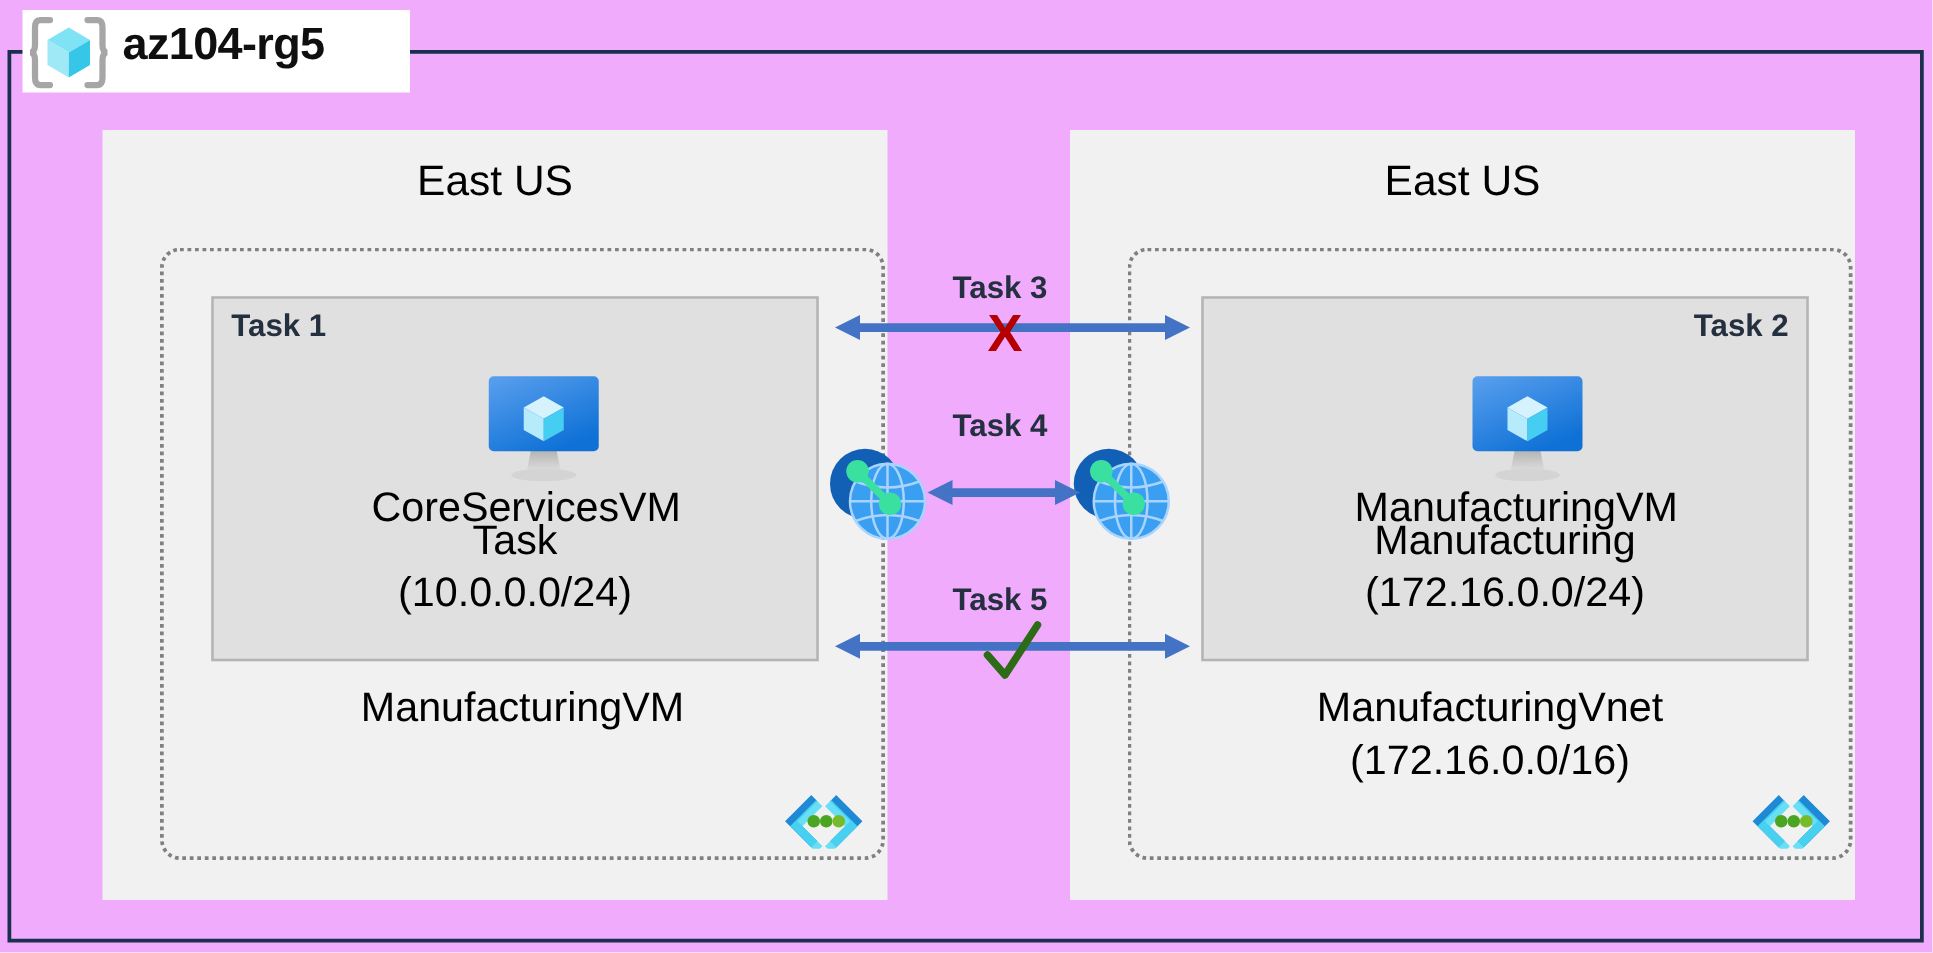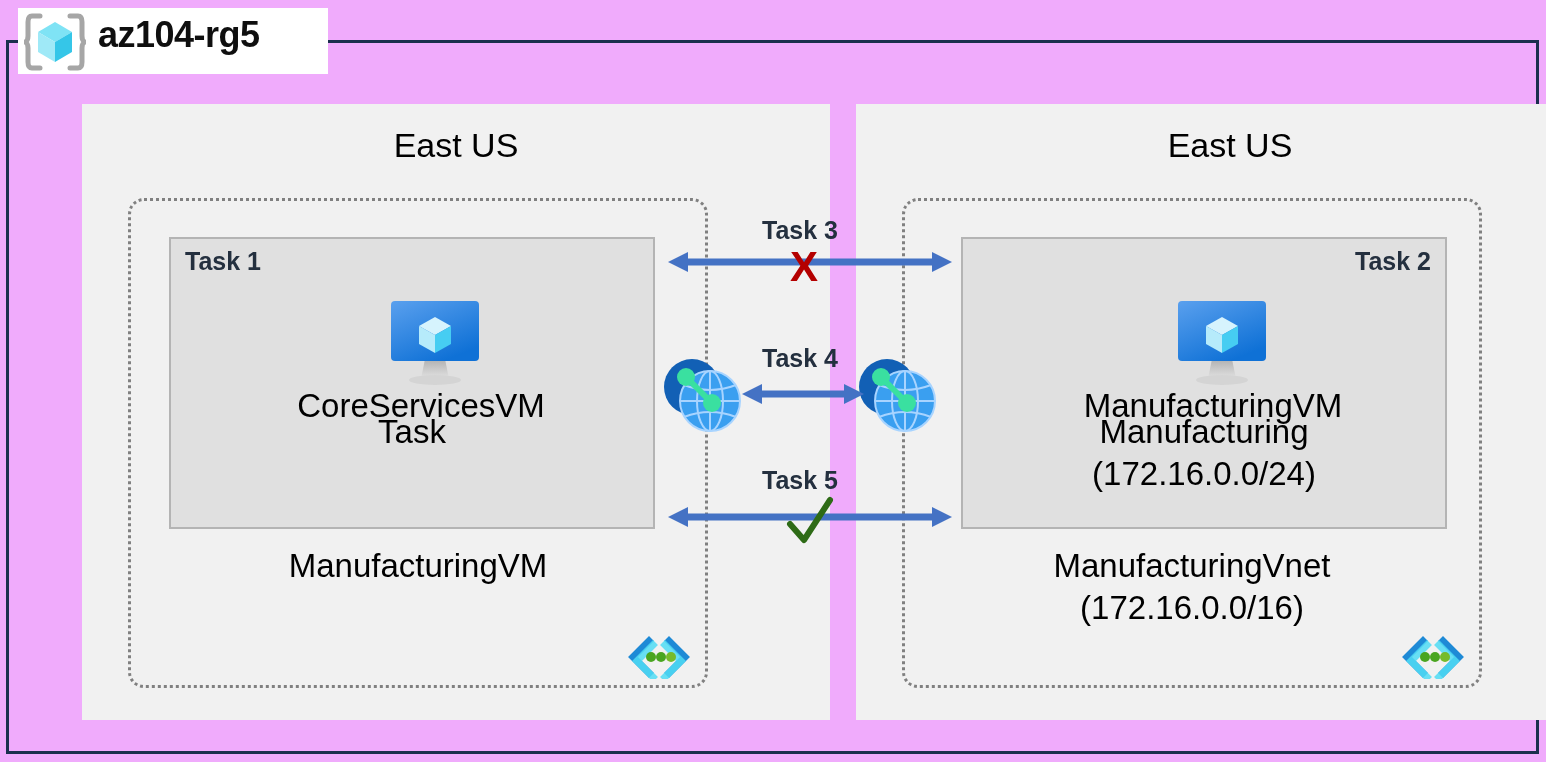--- a/index.html
+++ b/index.html
@@ -52,21 +52,21 @@
     font-weight: bold;
     color: #0f0f0f;
     letter-spacing: -0.5px;
     white-space: nowrap;
   }
 
   
   .region {
     position: absolute;
     top: 104px;
-    width: 748px;
+    width: 628px;
     height: 616px;
     background: #f1f1f1;
   }
   #region-left  { left: 82px; }
   #region-right { left: 856px; }
   .region-label {
     position: absolute;
     top: 22px;
     left: 0;
     width: 100%;
@@ -233,20 +233,21 @@
               <polygon points="48,22 64,31 48,40 32,31" fill="#d6f3fd"></polygon>
               <polygon points="32,31 48,40 48,58 32,49" fill="#b6ebfb"></polygon>
               <polygon points="64,31 64,49 48,58 48,40" fill="#46cdf2"></polygon>
             </svg>
           </div>
           <div class="vm-name">CoreServicesVM</div>
         </div>
 
         <div class="subnet-name">
           <div>Task</div>
+          <div>(10.0.0.0/24)</div>
         </div>
       </div>
 
       <div class="vnet-name">
         <div>ManufacturingVM</div>
       </div>
 
       <div class="vnet-corner-icon">
         <svg viewBox="0 0 64 44" width="64" height="44">
           <path d="M22 6 L6 22 L22 38" fill="none" stroke="#1e8ad6" stroke-width="7" stroke-linecap="square"></path>
@@ -355,21 +356,21 @@
         <line x1="20" y1="46" x2="80" y2="46"></line>
         <path d="M24 30 Q50 40 76 30"></path>
         <path d="M24 62 Q50 52 76 62"></path>
         <line x1="50" y1="16" x2="50" y2="76"></line>
       </g>
       <line x1="26" y1="22" x2="52" y2="48" stroke="#3ae0a0" stroke-width="6"></line>
       <circle cx="26" cy="22" r="9" fill="#3ae0a0"></circle>
       <circle cx="52" cy="48" r="9" fill="#3ae0a0"></circle>
     </svg>
   </div>
-  <div class="conn-label" style="left:710px;top:344px;width:180px;">Task 4</div>
+  <div class="conn-label" style="left:710px;top:327px;width:180px;">Task 4</div>
   <div class="connector" style="left:740px;top:380px;width:126px;height:28px;">
     <svg viewBox="0 0 126 28" width="126" height="28">
       <line x1="18" y1="14" x2="108" y2="14" stroke="#4472c4" stroke-width="7"></line>
       <polygon points="2,14 22,4 22,24" fill="#4472c4"></polygon>
       <polygon points="124,14 104,4 104,24" fill="#4472c4"></polygon>
     </svg>
   </div>
 
   <div class="conn-label" style="left:700px;top:466px;width:200px;">Task 5</div>
   <div class="connector" style="left:664px;top:503px;width:292px;height:28px;">

